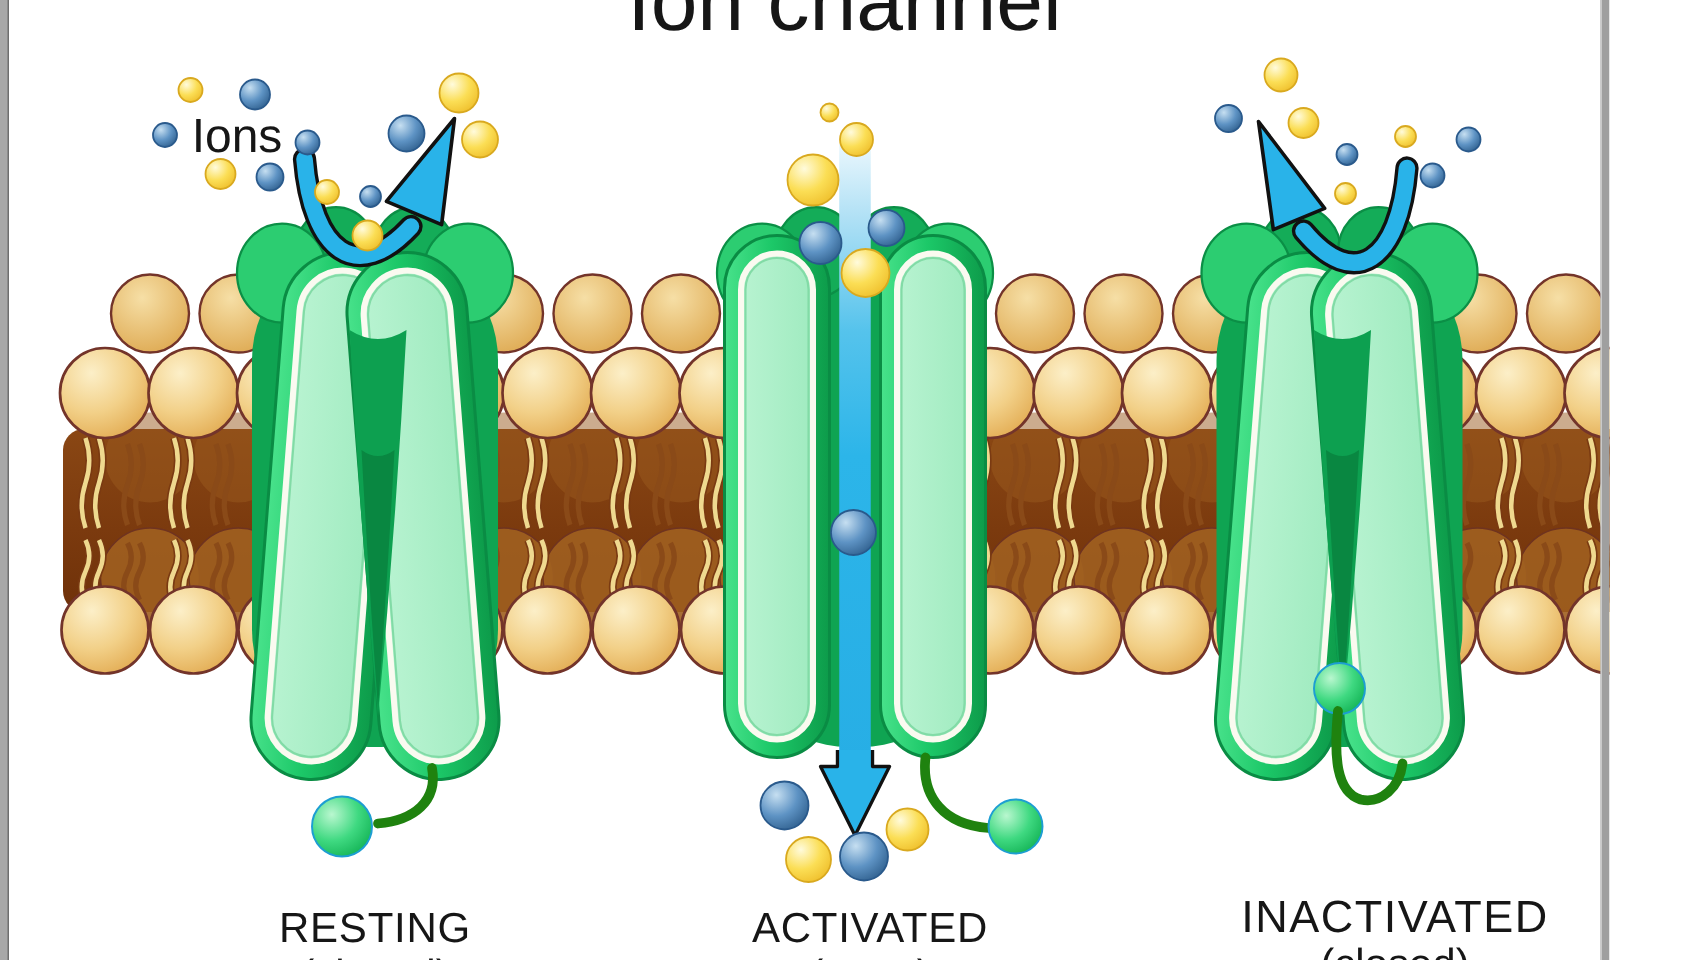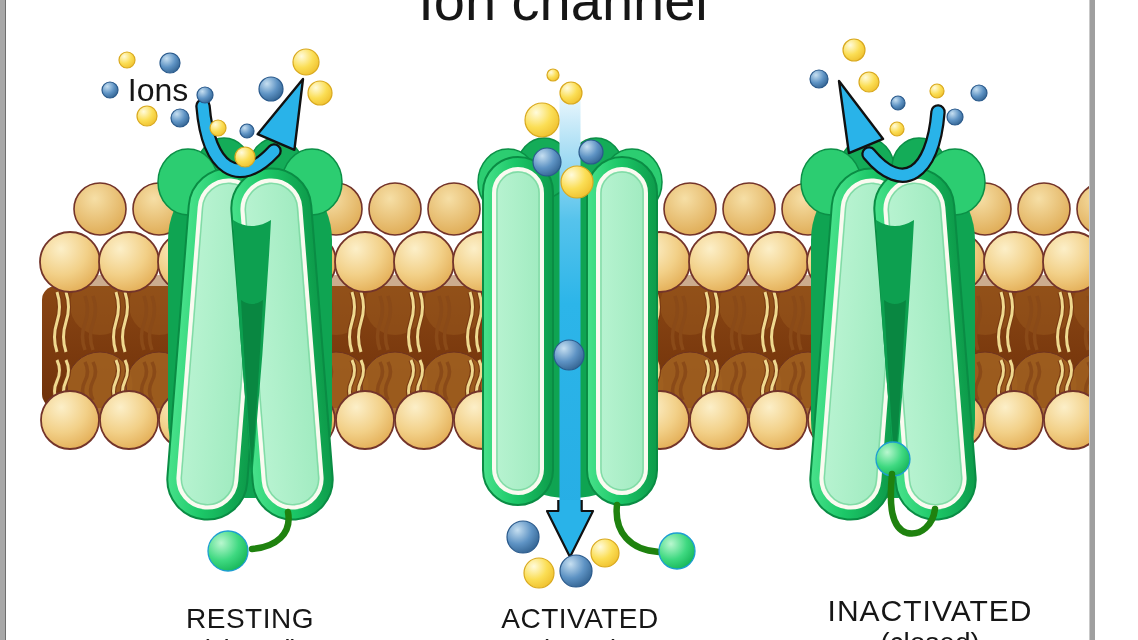--- a/index.html
+++ b/index.html
@@ -1,17 +1,17 @@
 <!DOCTYPE html>
 <html><head>
 <meta charset="utf-8">
 <style>
   html,body{margin:0;padding:0;background:#fff;}
   #stage{position:relative;width:1073px;height:640px;overflow:hidden;background:#ffffff;
-         font-family:"Liberation Sans", sans-serif;padding-left:22px;}
+         font-family:"Liberation Sans", sans-serif;}
   #diagram-svg{display:block;position:absolute;left:0;top:0;}
   .frame-bar{position:absolute;top:0;height:640px;}
   #bar-left{left:0;width:5px;background:#a8a8a8;border-right:1px solid #6f6f6f;}
   #bar-right{right:0;width:5px;background:#9f9f9f;border-left:1px solid #c9c9c9;}
   text{font-family:"Liberation Sans", sans-serif;fill:#161616;}
 </style>
 </head>
 <body>
 
 <div id="stage">

